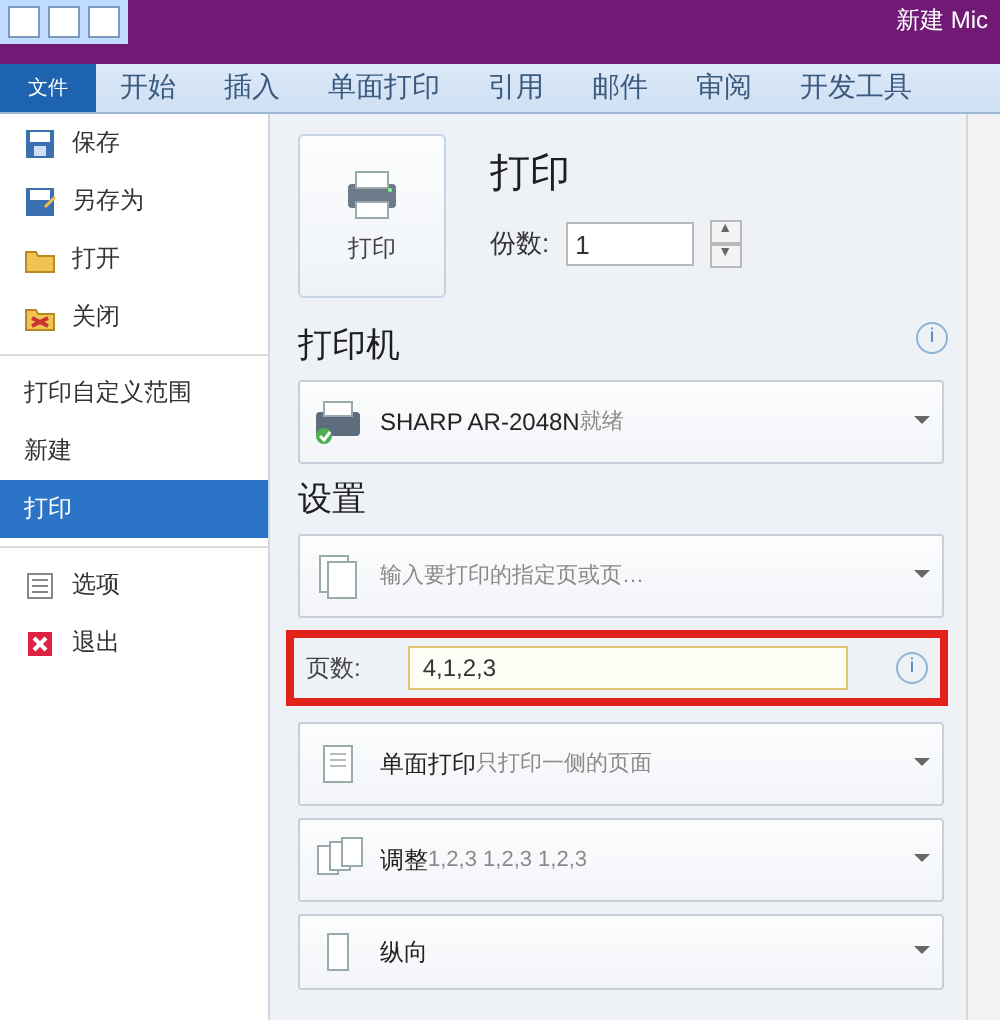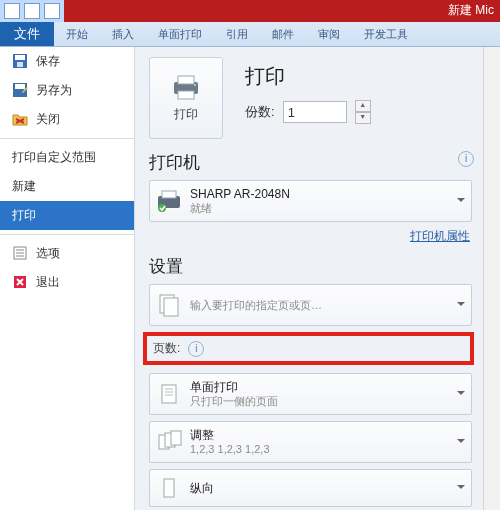--- a/index.html
+++ b/index.html
@@ -1,25 +1,25 @@
 <!DOCTYPE html>
 <html><head>
 <meta charset="utf-8">
 <style>
   html,body{margin:0;padding:0;font-family:"Microsoft YaHei","Segoe UI",sans-serif;font-size:12px;background:#fff;color:#333;width:500px;height:510px;overflow:hidden}
-  .titlebar{height:22px;background:#b91c1c;position:relative}
+  .titlebar{height:32px;background:#701a75;position:relative}
   .winicons{position:absolute;left:0;top:0;height:22px;display:flex;align-items:center;gap:4px;padding:0 4px;background:#bfdbff}
   .winicons div{width:14px;height:14px;background:#fff;border:1px solid #7a9ac0}
   .title{position:absolute;right:6px;top:2px;color:#fff;font-size:12px;white-space:nowrap}
   .ribbon{height:24px;background:linear-gradient(#dce9f7,#cfe0f4);display:flex;align-items:stretch;border-bottom:1px solid #9db7d4}
-  .filetab{background:#1e63b0;color:#fff;padding:4px 14px;font-size:13px;display:flex;align-items:center}
-  .rtab{padding:4px 12px;color:#3b5a80;display:flex;align-items:center;font-size:11px}
+  .filetab{background:#1e63b0;color:#fff;padding:4px 14px;font-size:10px;display:flex;align-items:center}
+  .rtab{padding:4px 12px;color:#3b5a80;display:flex;align-items:center;font-size:14px}
   .body{display:flex;height:464px}
   .side{width:134px;background:#fff;border-right:0}
-  .mitem{display:flex;align-items:flex-start;gap:8px;padding:6px 12px;color:#333}
+  .mitem{display:flex;align-items:flex-end;gap:8px;padding:6px 12px;color:#333}
   .mitem.sel{background:#2b74c7;color:#fff;position:relative}
   .mitem.sel::after{content:"";position:absolute;right:-8px;top:50%;margin-top:-8px;border:8px solid transparent;border-left-color:#2b74c7}
   .mico{width:16px;height:16px;flex:0 0 16px}
   .sep{height:1px;background:#dcdcdc;margin:4px 0}
   .pane{flex:1;background:#eef1f5;padding:10px 6px 10px 14px;overflow:hidden;position:relative;border-left:1px solid #cfd8e3}
   .pane::after{content:"";position:absolute;right:0;top:0;bottom:0;width:16px;background:#f2f2f2;border-left:1px solid #d6d6d6}
   .pane::before{content:"";position:absolute;right:3px;top:4px;width:10px;height:50px;background:#cfcfcf;border-radius:3px}
   .toprow{display:flex;gap:22px;align-items:flex-start;margin-bottom:12px}
   .bigbtn{width:72px;height:80px;background:linear-gradient(#fdfdfe,#eef2f7);border:1px solid #c6d3e3;border-radius:3px;display:flex;flex-direction:column;align-items:center;justify-content:center;gap:6px}
   .prnico{width:32px;height:26px}
@@ -28,27 +28,27 @@
   .h1{font-size:20px;color:#1e1e1e}
   .crow{display:flex;align-items:center;gap:8px;font-size:13px}
   .numbox{width:54px;height:20px;border:1px solid #b9b9b9;background:#fff;display:flex;align-items:center;padding:0 4px}
   .spin{display:flex;flex-direction:column}
   .spin div{width:14px;height:10px;border:1px solid #b9b9b9;background:#f4f4f4;font-size:7px;line-height:8px;text-align:center;color:#666}
   .sect{font-size:17px;color:#1e1e1e;margin:4px 0 6px;display:flex;align-items:flex-start}
   .sect .inf{margin-left:auto;margin-right:20px}
   .inf{width:14px;height:14px;border:1px solid #8fb3d9;border-radius:50%;color:#4a7fbf;font-size:10px;text-align:center;line-height:13px}
   .dd{background:linear-gradient(#fdfdfe,#f2f4f8);border:1px solid #c6cfda;border-radius:2px;padding:4px 6px;display:flex;align-items:center;gap:8px;margin-bottom:6px;margin-right:22px;position:relative;min-height:32px}
   .dd.sml{min-height:28px}
-  .ddtxt{display:flex;flex-direction:column;line-height:14px}
+  .ddtxt{display:flex;line-height:14px}
   .ddmain{font-size:12px;color:#222}
   .ddsub{font-size:11px;color:#8a8a8a}
   .chev{position:absolute;right:6px;top:50%;margin-top:-3px;border:4px solid transparent;border-top-color:#666}
   .lnk{text-align:right;font-size:12px;margin:2px 24px 10px 0}
   .lnk span{color:#2a61a8;text-decoration:underline}
-  .redbox{border:4px solid #e1231a;padding:4px 6px;margin:0 20px 8px -6px;display:flex;align-items:center;gap:8px;background:#eef1f5}
+  .redbox{border:4px solid #e1231a;padding:4px 6px;margin:0 20px 8px -6px;display:flex;align-items:center;gap:24px;background:#eef1f5}
   .pglabel{font-size:12px;color:#444;flex:0 0 auto}
   .pgin{flex:1;height:20px;border:1px solid #e2c572;background:#fffef6;padding:0 6px;display:flex;align-items:center;font-size:12px;color:#333}
   .ic{width:26px;height:26px;flex:0 0 26px}
   svg{display:block}
 </style>
 </head>
 <body>
 
 <div class="titlebar">
   <div class="winicons">
@@ -80,20 +80,26 @@
         </svg>
       <span>保存</span>
     </div>
     <div class="mitem">
       <svg class="mico" viewBox="0 0 16 16">
           <rect x="1" y="1" width="14" height="14" fill="#3a6fb0"></rect>
           <rect x="3" y="2" width="10" height="5" fill="#fff"></rect>
           <path d="M10 10 L15 5 L16 6 L11 11 Z" fill="#f5c04a"></path>
         </svg>
       <span>另存为</span>
+    </div>
+    <div class="mitem">
+      <svg class="mico" viewBox="0 0 16 16">
+          <path d="M1 4 L6 4 L7 6 L15 6 L15 14 L1 14 Z" fill="#f0c453" stroke="#b88b20"></path>
+        </svg>
+      <span>打开</span>
     </div>
     <div class="mitem">
       <svg class="mico" viewBox="0 0 16 16">
           <path d="M1 4 L6 4 L7 6 L15 6 L15 14 L1 14 Z" fill="#f0c453" stroke="#b88b20"></path>
           <line x1="4" y1="8" x2="12" y2="12" stroke="#c33" stroke-width="2"></line>
           <line x1="12" y1="8" x2="4" y2="12" stroke="#c33" stroke-width="2"></line>
         </svg>
       <span>关闭</span>
     </div>
     <div class="sep"></div>
@@ -161,37 +167,39 @@
           <rect x="6" y="3" width="14" height="7" fill="#fff" stroke="#9aa"></rect>
           <circle cx="6" cy="20" r="4" fill="#4caf50"></circle>
           <path d="M4 20 L6 22 L9 18" stroke="#fff" stroke-width="1.5" fill="none"></path>
         </svg>
       <div class="ddtxt">
         <div class="ddmain">SHARP AR-2048N</div>
         <div class="ddsub">就绪</div>
       </div>
       <div class="chev"></div>
     </div>
-    <div class="lnk"><span>打印机属性</span></div>
 
     <div class="sect">设置</div>
 
     <div class="dd">
       <svg class="ic" viewBox="0 0 26 26">
           <rect x="4" y="3" width="14" height="18" fill="#fff" stroke="#9aa"></rect>
           <rect x="8" y="6" width="14" height="18" fill="#fff" stroke="#9aa"></rect>
         </svg>
       <div class="ddtxt">
         <div class="ddsub">输入要打印的指定页或页…</div>
       </div>
       <div class="chev"></div>
     </div>
 
     <div class="redbox">
       <span class="pglabel">页数:</span>
+      <div class="pgin">
+          <span>4,1,2,3</span>
+        </div>
       <div class="inf">i</div>
     </div>
 
     <div class="dd">
       <svg class="ic" viewBox="0 0 26 26">
           <rect x="6" y="4" width="14" height="18" fill="#fff" stroke="#9aa"></rect>
           <line x1="9" y1="8" x2="17" y2="8" stroke="#bbb"></line>
           <line x1="9" y1="11" x2="17" y2="11" stroke="#bbb"></line>
           <line x1="9" y1="14" x2="17" y2="14" stroke="#bbb"></line>
         </svg>

